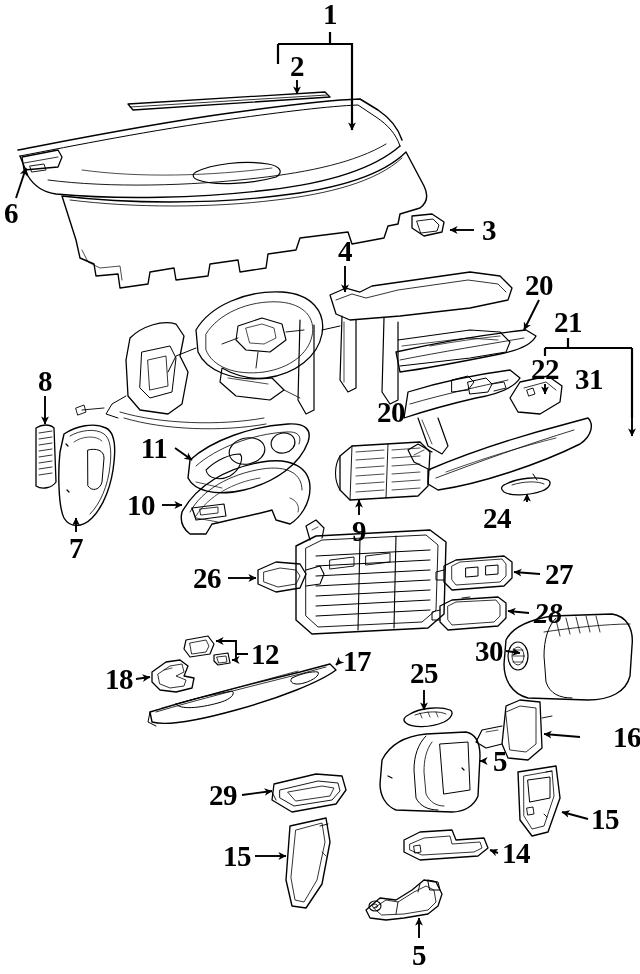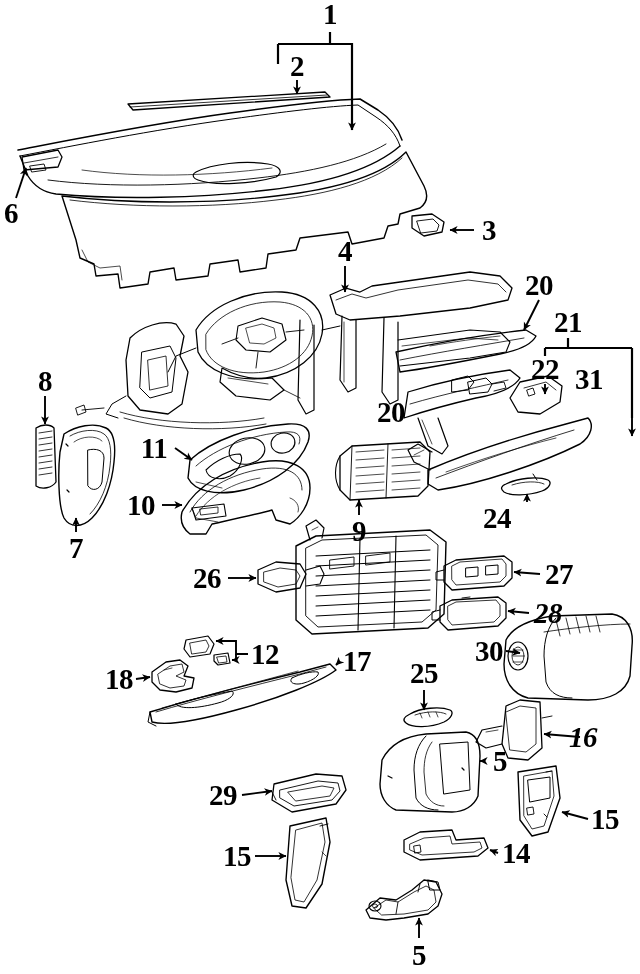--- a/index.html
+++ b/index.html
@@ -491,21 +491,21 @@
     <div class="callout" style="left:76px;top:548px;">7</div>
     <div class="callout" style="left:45px;top:381px;">8</div>
     <div class="callout" style="left:359px;top:531px;">9</div>
     <div class="callout" style="left:141px;top:505px;">10</div>
     <div class="callout" style="left:154px;top:448px;">11</div>
     <div class="callout" style="left:265px;top:654px;">12</div>
     <div class="callout" style="left:500px;top:761px;">5</div>
     <div class="callout" style="left:516px;top:853px;">14</div>
     <div class="callout" style="left:237px;top:856px;">15</div>
     <div class="callout" style="left:605px;top:819px;">15</div>
-    <div class="callout" style="left:583px;top:737px;font-style:italic;">16</div>
+    <div class="callout" style="left:627px;top:737px;">16</div>
     <div class="callout" style="left:357px;top:661px;">17</div>
     <div class="callout" style="left:119px;top:679px;">18</div>
     <div class="callout" style="left:539px;top:285px;">20</div>
     <div class="callout" style="left:391px;top:412px;">20</div>
     <div class="callout" style="left:568px;top:322px;">21</div>
     <div class="callout" style="left:545px;top:369px;">22</div>
     <div class="callout" style="left:589px;top:379px;">31</div>
     <div class="callout" style="left:497px;top:518px;">24</div>
     <div class="callout" style="left:424px;top:673px;">25</div>
     <div class="callout" style="left:207px;top:578px;">26</div>

